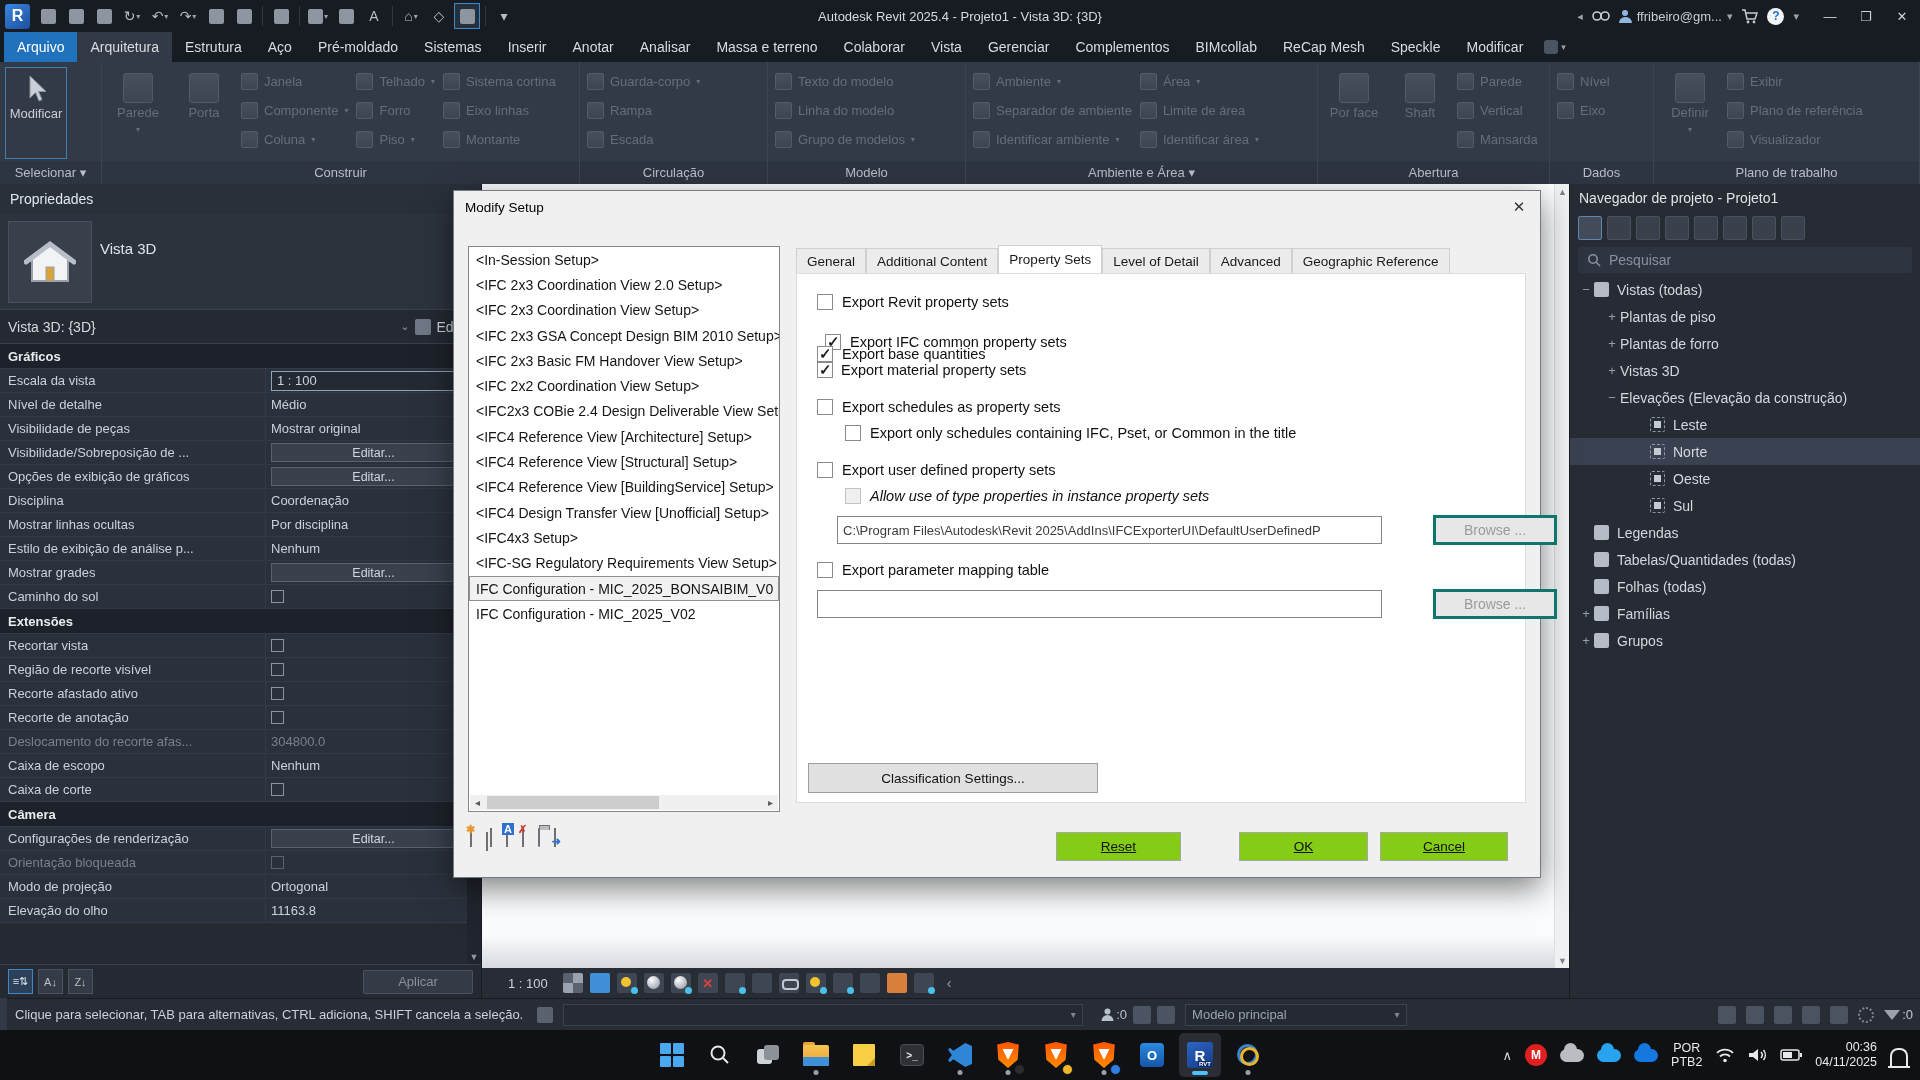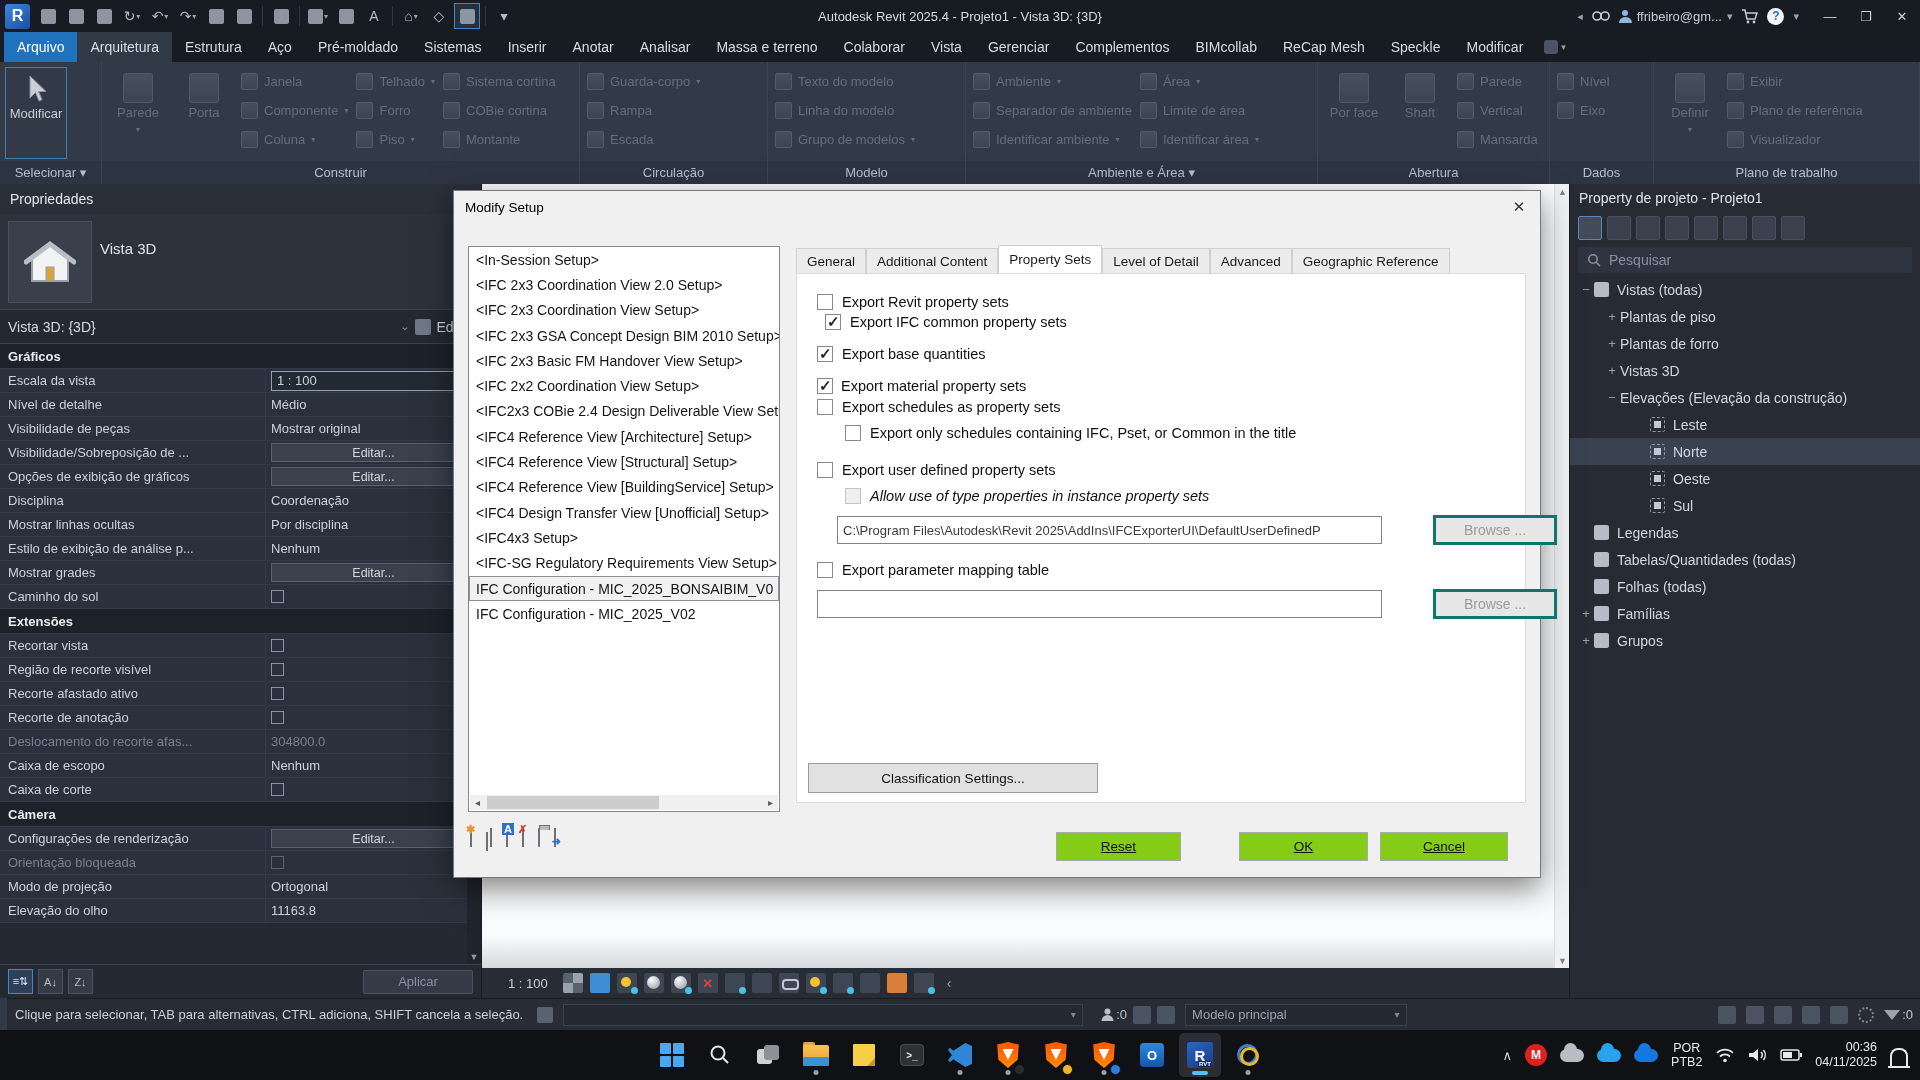--- a/index.html
+++ b/index.html
@@ -452,21 +452,21 @@
               <span class="rarrow2">▾</span>
             </div>
           </div>
           <div class="rstack">
             <div class="rrow">
               <span class="ric"></span>
               <span>Sistema cortina</span>
             </div>
             <div class="rrow">
               <span class="ric"></span>
-              <span>COBie cortina</span>
+              <span>Eixo linhas</span>
             </div>
             <div class="rrow">
               <span class="ric"></span>
               <span>Montante</span>
             </div>
           </div>
         </div>
         <div class="rlabel">Construir</div>
       </div>
       <div class="rsec" style="width: 188px;">
@@ -780,21 +780,21 @@
           <span class="vic "></span>
           <span class="vic noDot"></span>
           <span class="vic orange noDot"></span>
           <span class="vic "></span>
         </span>
       <span class="vb-collapse">‹</span>
     </div>
   </div>
 
   <div class="browser">
-    <div class="b-title">Property de projeto - Projeto1</div>
+    <div class="b-title">Navegador de projeto - Projeto1</div>
     <div class="b-tools" id="btools">
         <span class="bic home"></span>
         <span class="bic"></span>
         <span class="bic"></span>
         <span class="bic"></span>
         <span class="bic"></span>
         <span class="bic"></span>
         <span class="bic"></span>
         <span class="bic"></span>
       </div>
@@ -920,29 +920,29 @@
           <span class="tab">Level of Detail</span>
           <span class="tab">Advanced</span>
           <span class="tab">Geographic Reference</span>
         </div>
       <div class="tab-content" id="dlgcontent">
         <div class="classify">Classification Settings...</div>
       <div class="chk-row" style="top: 20px; left: 20px;">
             <span class="cb"></span>
             <span>Export Revit property sets</span>
           </div>
-          <div class="chk-row" style="top: 40px; left: 20px; padding-left: 8px;">
+          <div class="chk-row" style="top: 60px; left: 20px; padding-left: 8px;">
             <span class="cb checked"></span>
             <span>Export IFC common property sets</span>
           </div>
           <div class="chk-row" style="top: 72px; left: 20px;">
             <span class="cb checked"></span>
             <span>Export base quantities</span>
           </div>
-          <div class="chk-row" style="top: 104px; left: 20px; gap: 8px;">
+          <div class="chk-row" style="top: 88px; left: 20px; gap: 8px;">
             <span class="cb checked"></span>
             <span>Export material property sets</span>
           </div>
           <div class="chk-row" style="top: 125px; left: 20px;">
             <span class="cb"></span>
             <span>Export schedules as property sets</span>
           </div>
           <div class="chk-row" style="top: 151px; left: 48px;">
             <span class="cb"></span>
             <span>Export only schedules containing IFC, Pset, or Common in the title</span>

